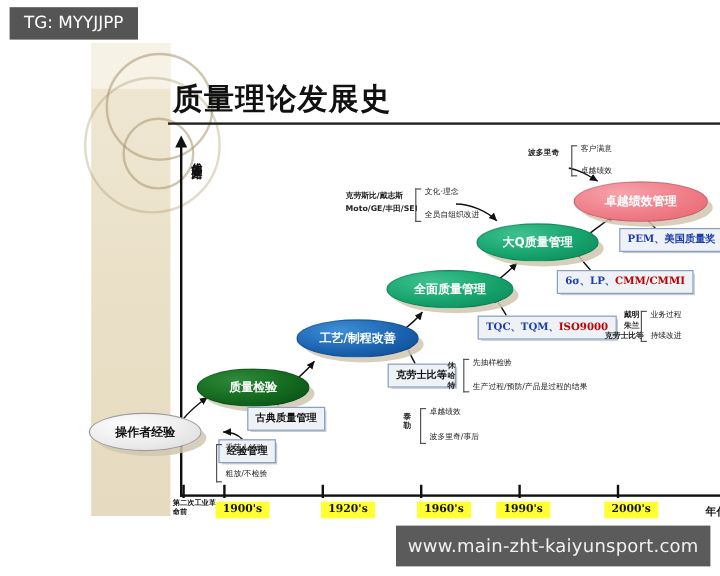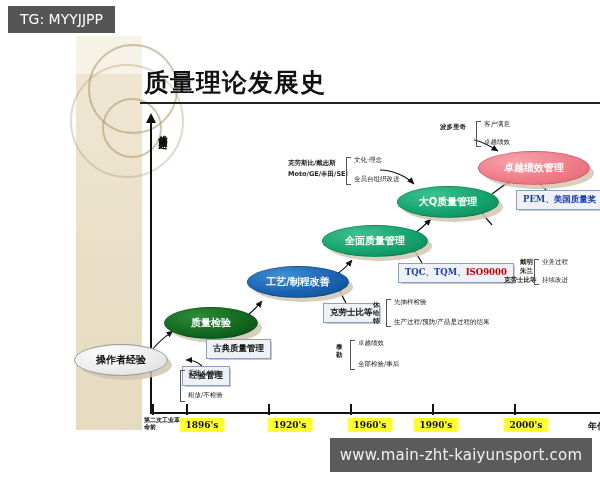--- a/index.html
+++ b/index.html
@@ -190,21 +190,21 @@
     <div class="axis-h-label">年代</div>
     <div class="era0">第二次工业革命前</div>
 
     <div class="tick" style="left:146px"></div>
     <div class="tick" style="left:228px"></div>
     <div class="tick" style="left:310px"></div>
     <div class="tick" style="left:392px"></div>
     <div class="tick" style="left:474px"></div>
     <div class="tick" style="left:112px"></div>
 
-    <div class="year" style="left:162px">1896's</div>
+    <div class="year" style="left:162px">1900's</div>
     <div class="year" style="left:250px">1920's</div>
     <div class="year" style="left:330px">1960's</div>
     <div class="year" style="left:396px">1990's</div>
     <div class="year" style="left:486px">2000's</div>
 
     <svg class="links" viewBox="0 0 600 480">
       <defs>
         <marker id="ah" markerWidth="7" markerHeight="7" refX="5.4" refY="2.6" orient="auto">
           <path d="M0,0 L5.6,2.6 L0,5.2 z" fill="#111"></path>
         </marker>
@@ -253,32 +253,35 @@
     </div>
     <div class="box grayfill b-class">
       <span>古典质量管理</span>
     </div>
     <div class="box grayfill b-spc">
       <span>克劳士比等</span>
     </div>
     <div class="box grayfill b-tqc">
       <span class="blue">TQC、TQM、</span><span class="red">ISO9000</span>
     </div>
+    <div class="box grayfill b-sixs">
+      <span class="blue">6σ、LP、</span><span class="red">CMM/CMMI</span>
+    </div>
     <div class="box grayfill b-pemaward">
       <span class="blue">PEM、美国质量奖</span>
     </div>
 
     <div class="brace" style="left:140px;top:352px;height:30px;"></div>
     <div class="anno" style="left:148px;top:351px;">手艺人经验</div>
     <div class="anno" style="left:148px;top:373px;">粗放/不检验</div>
 
     <div class="anno bold" style="left:296px;top:325px;width:8px;line-height:8px;white-space:normal;">泰勒</div>
     <div class="brace" style="left:310px;top:322px;height:28px;"></div>
     <div class="anno" style="left:318px;top:321px;">卓越绩效</div>
-    <div class="anno" style="left:318px;top:342px;">全部检验/事后</div>
+    <div class="anno" style="left:318px;top:342px;">波多里奇/事后</div>
 
     <div class="anno bold" style="left:333px;top:283px;width:8px;line-height:8px;white-space:normal;">休哈特</div>
     <div class="brace" style="left:346px;top:281px;height:26px;"></div>
     <div class="anno" style="left:354px;top:280px;">先抽样检验</div>
     <div class="anno" style="left:354px;top:300px;">生产过程/预防/产品是过程的结果</div>
 
     <div class="anno bold" style="left:464px;top:240px;padding-left:16px;">戴明</div>
     <div class="anno bold" style="left:464px;top:249px;padding-left:16px;">朱兰</div>
     <div class="anno bold" style="left:464px;top:258px;">克劳士比等</div>
     <div class="brace" style="left:494px;top:241px;height:24px;"></div>

